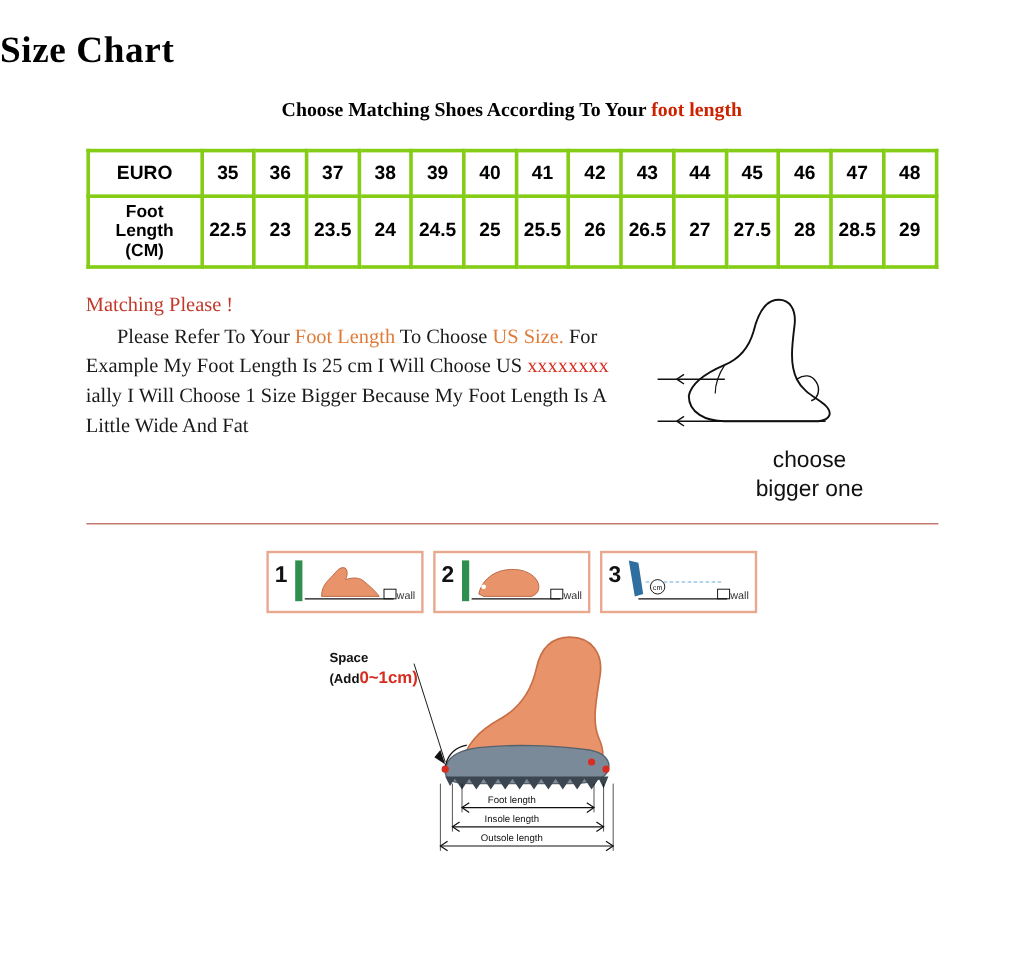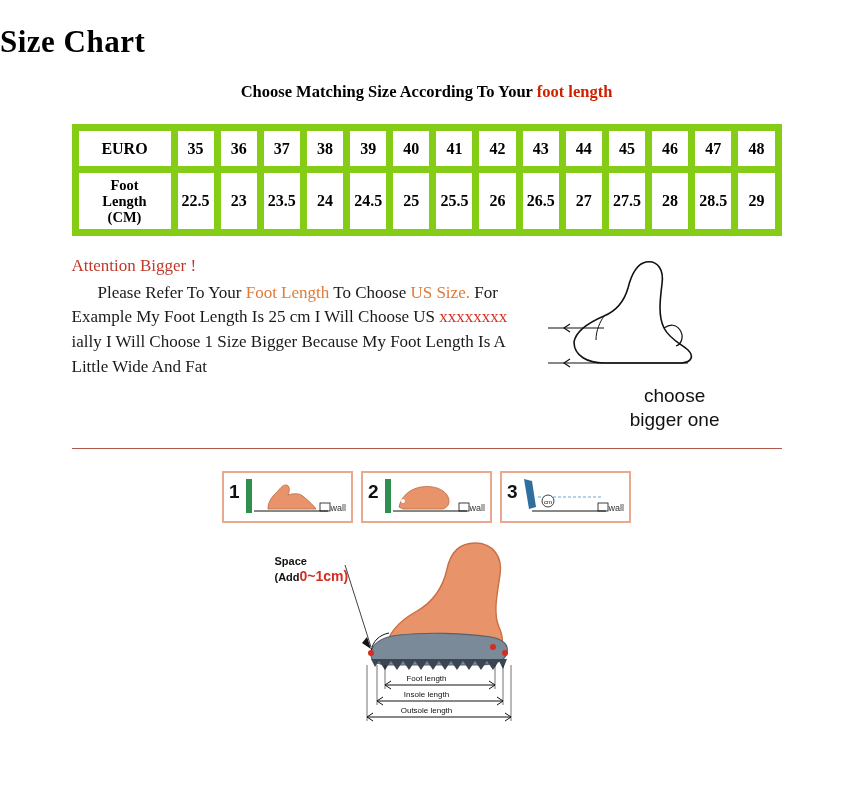--- a/index.html
+++ b/index.html
@@ -41,23 +41,23 @@
   .table-wrap {
     margin: 22px auto 0 auto;
     width: 710px;
   }
   table.size-table {
     border-collapse: collapse;
     width: 100%;
     table-layout: fixed;
   }
   table.size-table td {
-    border: 7px solid #84cc16;
-    text-align: center;
-    font-family: Liberation Serif, serif;
+    border: 3px solid #84cc16;
+    text-align: center;
+    font-family: Liberation Sans, sans-serif;
     font-weight: bold;
     font-size: 16px;
     padding: 0;
     height: 35px;
   }
   table.size-table tr.row-foot td {
     height: 56px;
   }
   td.head-cell {
     width: 92px;
@@ -196,21 +196,21 @@
   }
 </style>
 </head>
 <body>
 
 <div class="page">
 
   <div class="title">Size Chart</div>
 
   <div class="subtitle">
-    <span>Choose Matching Size According To Your </span><span class="hl">foot length</span>
+    <span>Choose Matching Shoes According To Your </span><span class="hl">foot length</span>
   </div>
 
   <div class="table-wrap">
     <table class="size-table">
       <tbody>
           <tr class="row-euro">
         <td class="head-cell">EURO</td>
         <td>35</td>
         <td>36</td>
         <td>37</td>
@@ -246,21 +246,21 @@
         <td>28</td>
         <td>28.5</td>
         <td>29</td>
       </tr>
     </tbody>
       </table>
   </div>
 
   <div class="attention">
     <div class="attention-text">
-      <div class="att-title">Attention Bigger !</div>
+      <div class="att-title">Matching Please !</div>
       <div class="att-para">
         <span>Please Refer To Your </span><span class="orange">Foot Length</span><span> To Choose </span><span class="orange">US Size.</span><span> For Example My Foot Length Is 25 cm I Will Choose US </span><span class="red">xxxxxxxx</span><span> ially I Will Choose 1 Size Bigger Because My Foot Length Is A Little Wide And Fat</span>
       </div>
     </div>
 
     <svg class="foot-art" viewBox="0 0 240 150">
       <path d="M62 92 C64 80, 78 72, 92 66 C104 61, 112 52, 116 38 C119 26, 124 14, 134 12 C146 10, 152 20, 150 34 C148 50, 146 66, 152 78 C158 90, 170 94, 176 100 C182 106, 180 112, 170 113 L92 113 C76 113, 62 106, 62 92 Z" fill="none" stroke="#111" stroke-width="1.6" stroke-linejoin="round"></path>
       <path d="M152 78 C158 74, 164 74, 168 80 C172 86, 170 94, 164 96" fill="none" stroke="#111" stroke-width="1.2"></path>
       <path d="M92 66 C88 72, 84 80, 84 90" fill="none" stroke="#111" stroke-width="1"></path>
       <line x1="36" y1="113" x2="176" y2="113" stroke="#111" stroke-width="1.2"></line>

